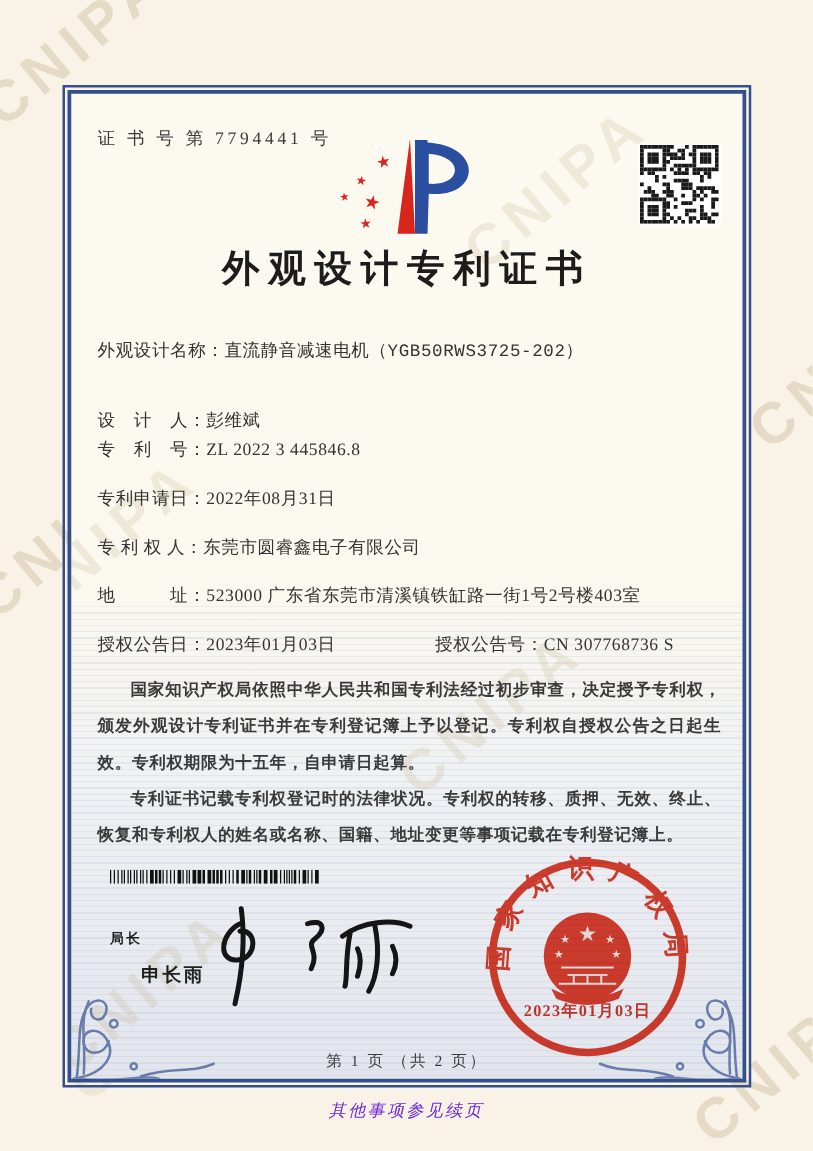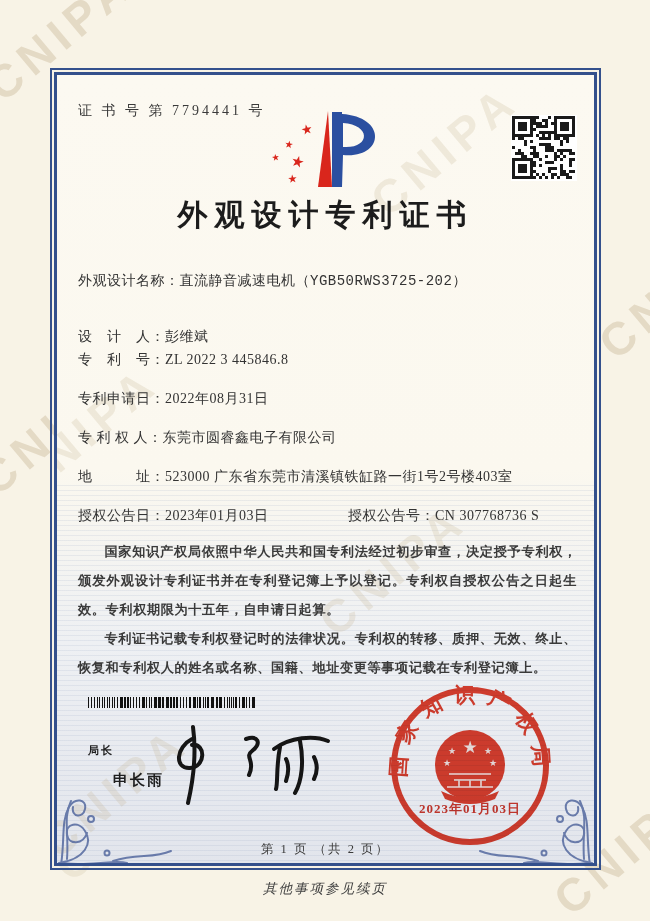--- a/index.html
+++ b/index.html
@@ -87,21 +87,21 @@
     position:absolute;left:0;right:0;top:766px;text-align:center;z-index:2;
     font-size:12.5px;letter-spacing:2px;color:#3a3a3a;
   }
   
   .orn{position:absolute;z-index:1;pointer-events:none;}
   .orn.bl{left:-4px;bottom:-4px;}
   .orn.br{right:-4px;bottom:-4px;transform:scaleX(-1);}
   
   .footnote{
     position:absolute;left:0;right:0;top:880px;text-align:center;z-index:2;
-    font-size:13.5px;font-style:italic;letter-spacing:2px;color:#404040;
+    font-size:13.5px;font-style:italic;letter-spacing:2px;color:#6d28d9;
   }
 </style>
 </head>
 <body>
 
 <span class="wm" style="left:-28px;top:8px;">CNIPA</span>
 <span class="wm" style="left:585px;top:266px;">CNIPA</span>
 <span class="wm" style="left:-34px;top:402px;">CNIPA</span>
 <span class="wm faint" style="left:40px;top:788px;">CNIPA</span>
 <span class="wm" style="left:540px;top:822px;">CNIPA</span>

